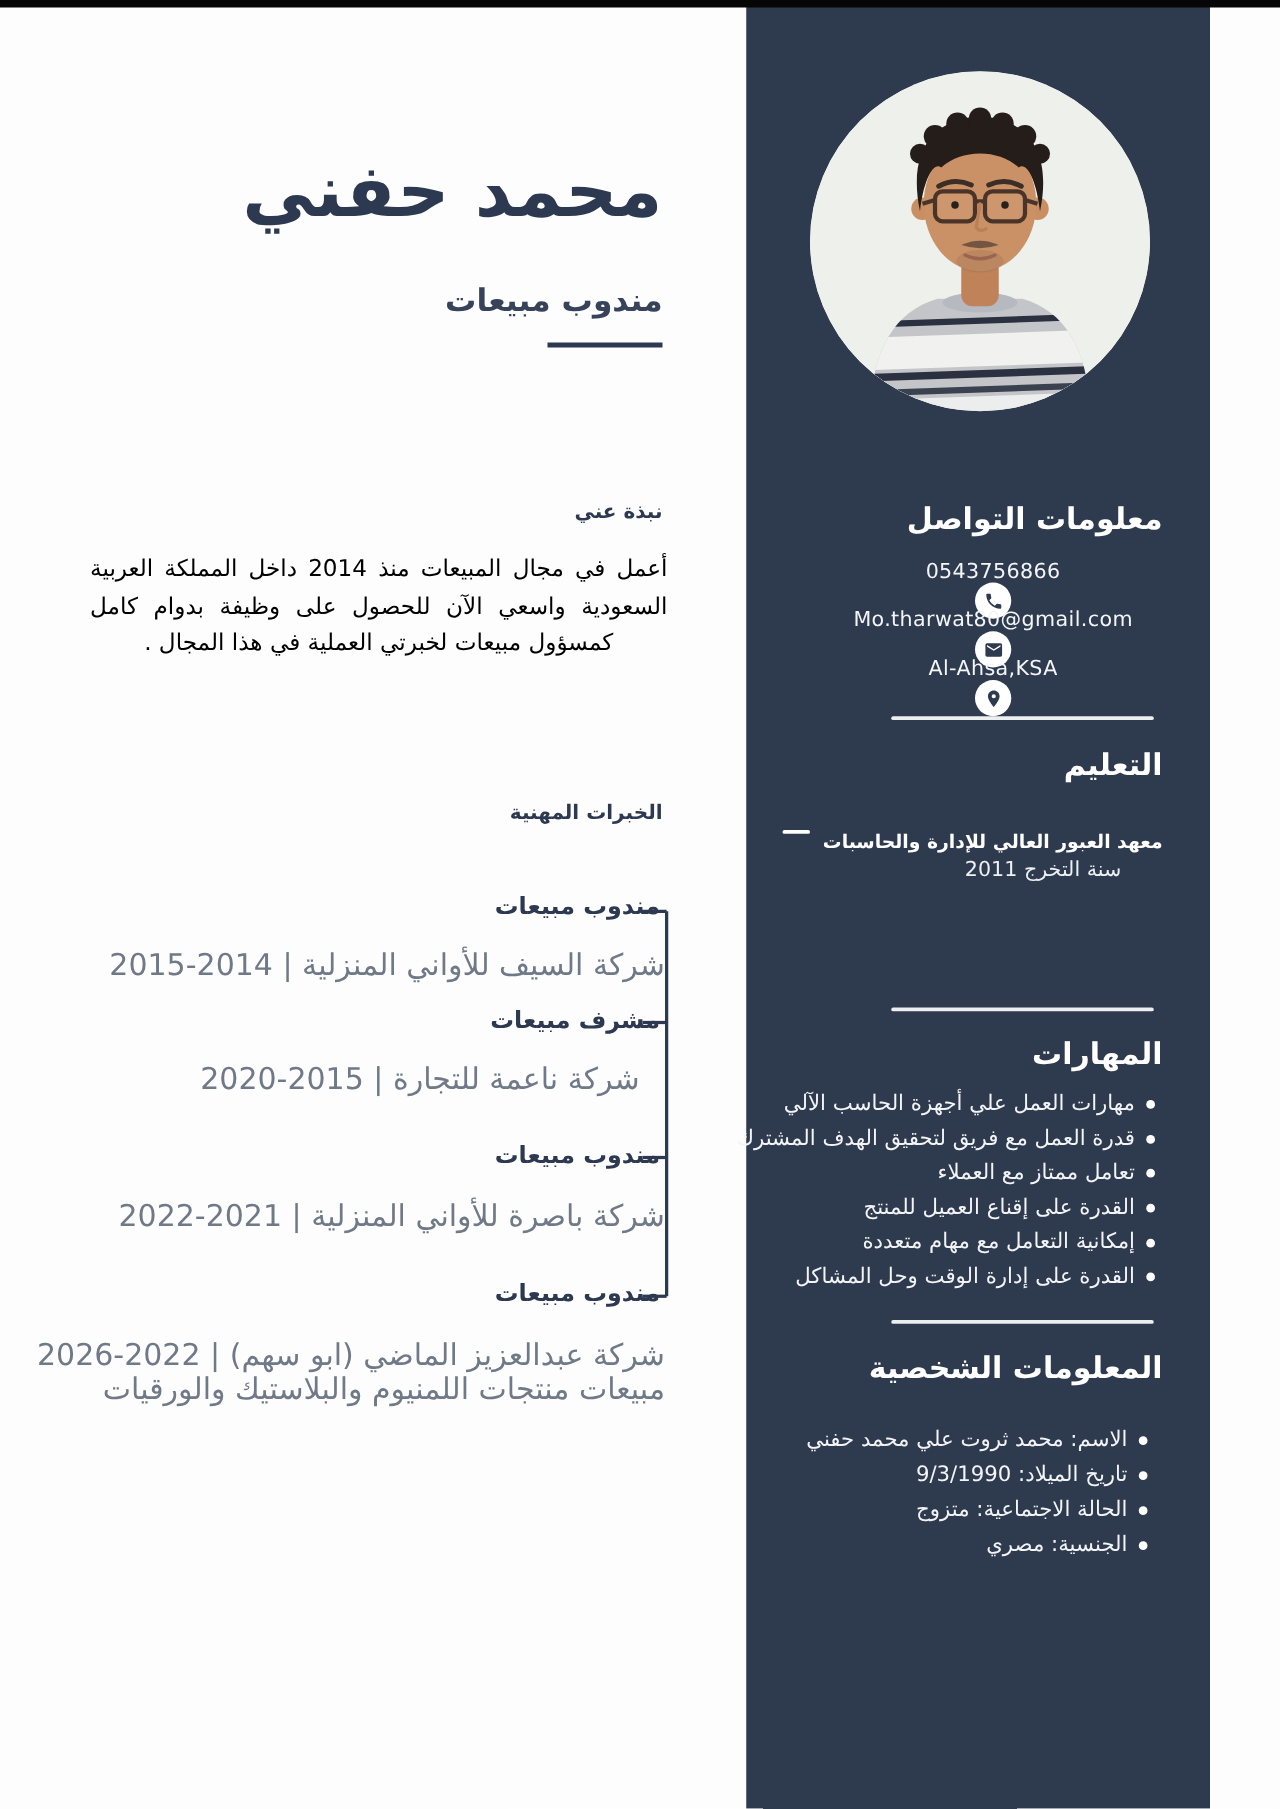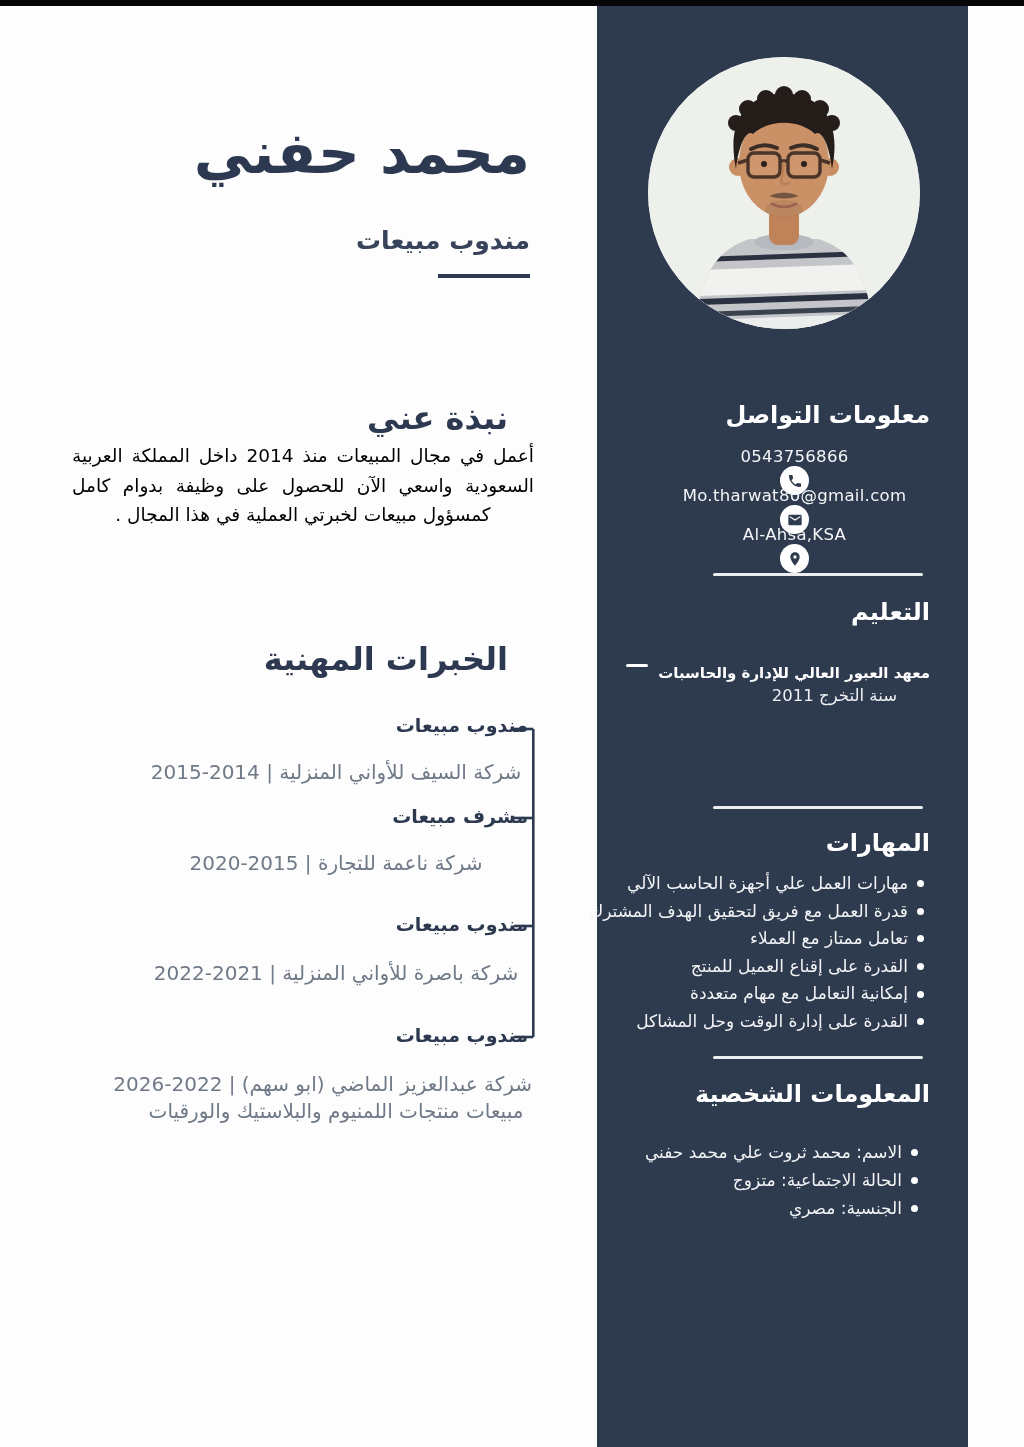--- a/index.html
+++ b/index.html
@@ -25,24 +25,24 @@
   .edu-year{position:absolute;top:686px;right:71px;color:#eef1f4;font-size:16.5px;direction:rtl;}
   .side-list{position:absolute;direction:rtl;color:#f2f4f6;font-size:17px;}
   .side-list .li{display:flex;align-items:center;gap:9px;white-space:nowrap;}
   .dot{width:7px;height:7px;border-radius:50%;background:#ffffff;flex:0 0 7px;}
   .skills-list{top:870px;right:44px;line-height:27.6px;}
   .personal-list{top:1138px;right:50px;line-height:28px;}
   
   .name{position:absolute;top:116px;right:494px;font-size:58px;line-height:1.3;font-weight:bold;color:#2d3950;direction:rtl;white-space:nowrap;}
   .subtitle{position:absolute;top:226px;right:494px;font-size:25px;font-weight:600;color:#37435a;direction:rtl;white-space:nowrap;}
   .title-line{position:absolute;top:274px;right:494px;width:92px;height:3.5px;background:#2d3950;}
-  .h-left{position:absolute;right:516px;font-size:32px;font-weight:bold;color:#2d3950;direction:rtl;white-space:nowrap;}
+  .h-left{position:absolute;right:494px;font-size:16px;font-weight:bold;color:#2d3950;direction:rtl;white-space:nowrap;}
   .about-text{position:absolute;top:441px;left:72px;width:462px;direction:rtl;text-align:justify;text-align-last:center;font-size:18.5px;line-height:29.5px;color:#000000;}
   .job-title{position:absolute;right:496px;font-size:19px;font-weight:bold;color:#2d3950;direction:rtl;white-space:nowrap;}
-  .job-co{position:absolute;left:140px;width:392px;text-align:center;font-size:20px;line-height:27px;color:#6f7987;direction:rtl;white-space:nowrap;}
+  .job-co{position:absolute;left:140px;width:392px;text-align:center;font-size:24px;line-height:27px;color:#6f7987;direction:rtl;white-space:nowrap;}
   .bracket{position:absolute;left:512px;top:722px;}
 </style>
 </head>
 <body>
 
 <div class="page">
 
   <div class="topbar"></div>
 
   <div class="name">محمد حفني</div>
@@ -214,20 +214,24 @@
     <div class="divider" style="top:1056px;"></div>
 
     <div class="s-title" style="top:1080px;">المعلومات الشخصية</div>
     <div class="side-list personal-list">
       <div class="li">
           <span class="dot"></span>
           <span>الاسم: محمد ثروت علي محمد حفني</span>
         </div>
       <div class="li">
           <span class="dot"></span>
+          <span>تاريخ الميلاد: 9/3/1990</span>
+        </div>
+      <div class="li">
+          <span class="dot"></span>
           <span>الحالة الاجتماعية: متزوج</span>
         </div>
       <div class="li">
           <span class="dot"></span>
           <span>الجنسية: مصري</span>
         </div>
     </div>
 
   </div>
 </div>

